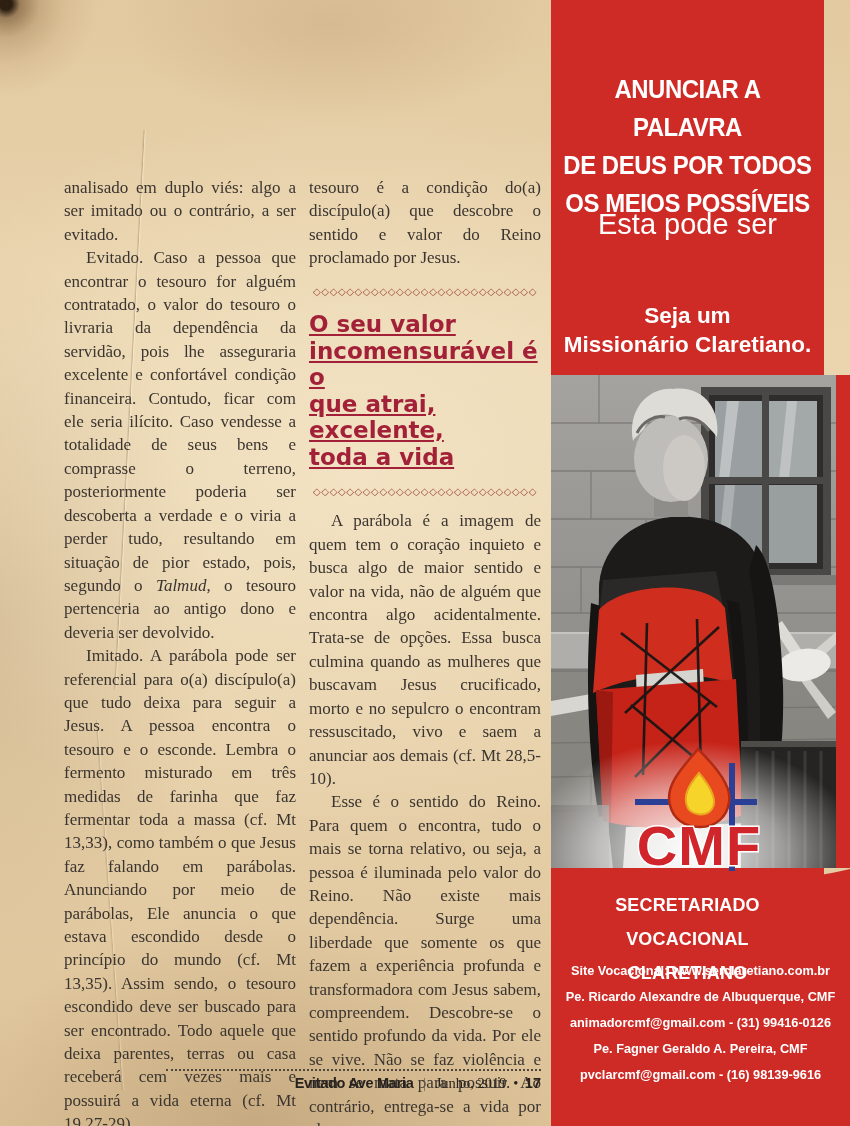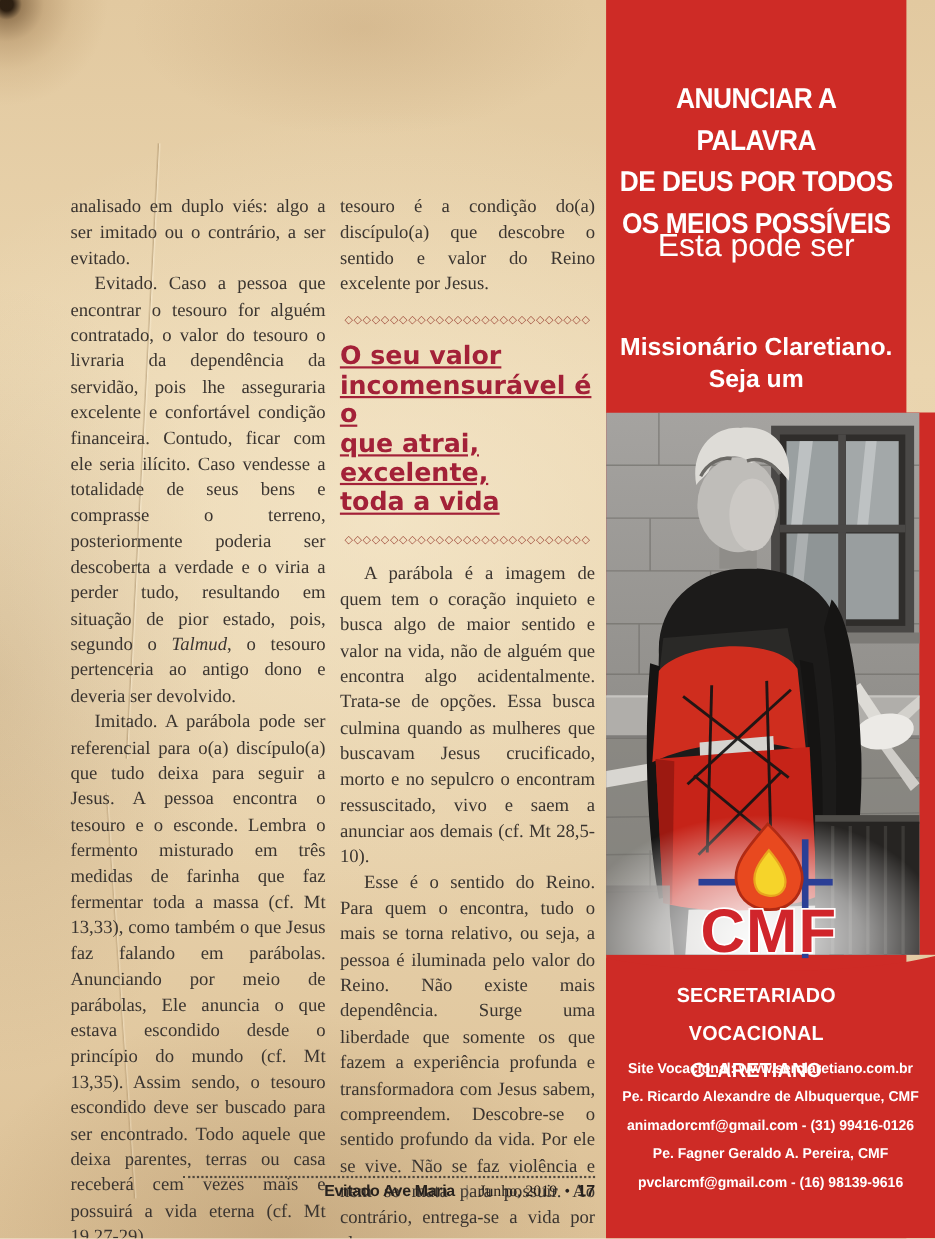--- a/index.html
+++ b/index.html
@@ -69,21 +69,21 @@
   <div class="crease c2"></div>
 
   <div class="article">
     <div class="col">
       <p class="noindent">analisado em duplo viés: algo a ser imitado ou o contrário, a ser evitado.</p>
       <p><span>Evitado. Caso a pessoa que encontrar o tesouro for alguém contratado, o valor do tesouro o livraria da dependência da servidão, pois lhe asseguraria excelente e confortável condição financeira. Contudo, ficar com ele seria ilícito. Caso vendesse a totalidade de seus bens e comprasse o terreno, posteriormente poderia ser descoberta a verdade e o viria a perder tudo, resultando em situação de pior estado, pois, segundo o </span><i>Talmud</i><span>, o tesouro pertenceria ao antigo dono e deveria ser devolvido.</span></p>
       <p>Imitado. A parábola pode ser referencial para o(a) discípulo(a) que tudo deixa para seguir a Jesus. A pessoa encontra o tesouro e o esconde. Lembra o fermento misturado em três medidas de farinha que faz fermentar toda a massa (cf. Mt 13,33), como também o que Jesus faz falando em parábolas. Anunciando por meio de parábolas, Ele anuncia o que estava escondido desde o princípio do mundo (cf. Mt 13,35). Assim sendo, o tesouro escondido deve ser buscado para ser encontrado. Todo aquele que deixa parentes, terras ou casa receberá cem vezes mais e possuirá a vida eterna (cf. Mt 19,27-29).</p>
 
     </div>
     <div class="col">
-      <p class="noindent">tesouro é a condição do(a) discípulo(a) que descobre o sentido e valor do Reino excelente por Jesus.</p>
+      <p class="noindent">tesouro é a condição do(a) discípulo(a) que descobre o sentido e valor do Reino proclamado por Jesus.</p>
       <div class="ornament">◇◇◇◇◇◇◇◇◇◇◇◇◇◇◇◇◇◇◇◇◇◇◇◇◇◇◇</div>
       <div class="pullquote">
         <div>O seu valor</div>
         <div>incomensurável é o</div>
         <div>que atrai, excelente,</div>
         <div>toda a vida</div>
       </div>
       <div class="ornament">◇◇◇◇◇◇◇◇◇◇◇◇◇◇◇◇◇◇◇◇◇◇◇◇◇◇◇</div>
       <p>A parábola é a imagem de quem tem o coração inquieto e busca algo de maior sentido e valor na vida, não de alguém que encontra algo acidentalmente. Trata-se de opções. Essa busca culmina quando as mulheres que buscavam Jesus crucificado, morto e no sepulcro o encontram ressuscitado, vivo e saem a anunciar aos demais (cf. Mt 28,5-10).</p>
       <p><span>Esse é o sentido do Reino. Para quem o encontra, tudo o mais se torna relativo, ou seja, a pessoa é iluminada pelo valor do Reino. Não existe mais dependência. Surge uma liberdade que somente os que fazem a experiência profunda e transformadora com Jesus sabem, compreendem. Descobre-se o sentido profundo da vida. Por ele se vive. Não se faz violência e nem se mata para possuir. Ao contrário, entrega-se a vida por ele.</span> <span class="endmark">●</span></p>
@@ -104,22 +104,22 @@
   <aside class="ad">
     <div class="ad-headline">
       <div>ANUNCIAR A PALAVRA</div>
       <div>DE DEUS POR TODOS</div>
       <div>OS MEIOS POSSÍVEIS</div>
     </div>
     <div class="ad-sub">
       <div>Esta pode ser</div>
     </div>
     <div class="ad-cta">
+      <div>Seja um</div>
       <div>Missionário Claretiano.</div>
-      <div>Seja um</div>
     </div>
 
     <div class="photo">
       <svg width="285" height="493" viewBox="0 0 285 493">
         <defs>
           <linearGradient id="wall" x1="0" y1="0" x2="0" y2="1">
             <stop offset="0" stop-color="#a5a3a0"></stop>
               <stop offset=".55" stop-color="#918f8b"></stop>
               <stop offset="1" stop-color="#7e7c78"></stop>
           </linearGradient>

